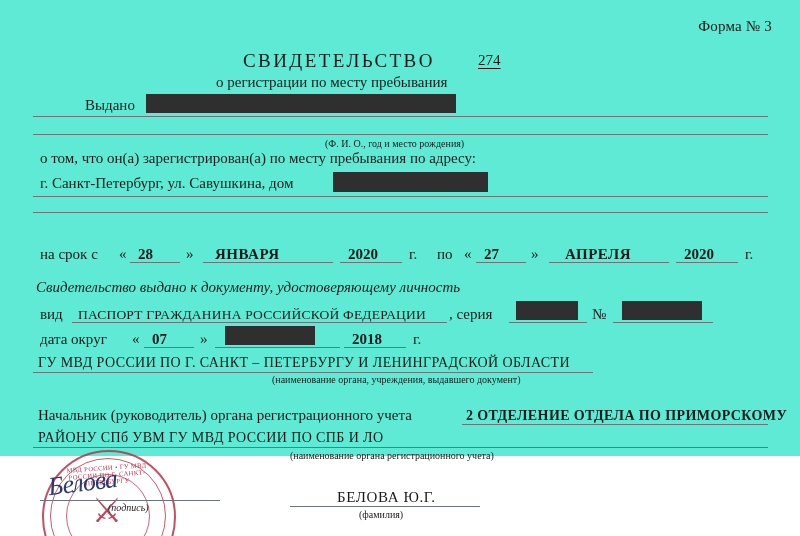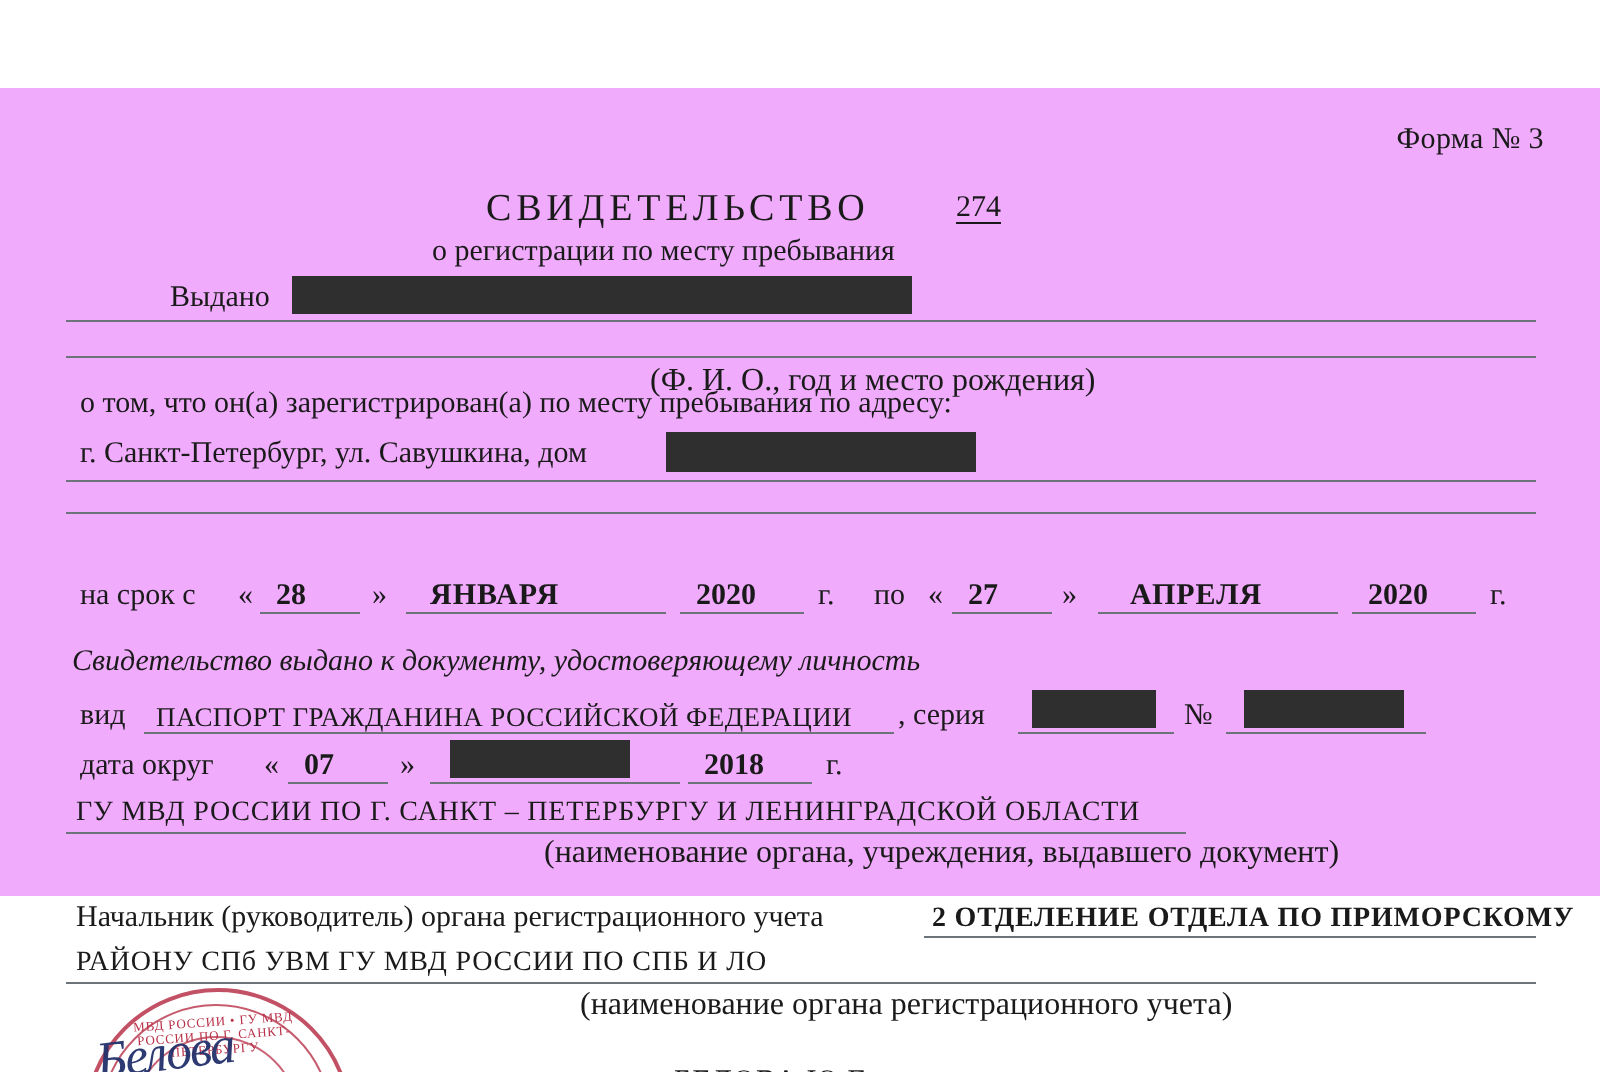--- a/index.html
+++ b/index.html
@@ -10,23 +10,22 @@
     width: 800px;
     height: 536px;
     background: #ffffff;
     font-family: "Liberation Serif", serif;
     color: #1a1a1a;
     overflow: hidden;
   }
   .page {
     position: relative;
     width: 800px;
-    height: 404px;
-    background: #f0abfc;
-    margin-top: 44px;
+    height: 456px;
+    background: #5eead4;
   }
 
   
   .form-no {
     position: absolute;
     top: 18px;
     right: 28px;
     font-size: 15px;
     letter-spacing: 0.2px;
   }
@@ -61,21 +60,21 @@
     height: 0;
   }
 
   .lbl {
     position: absolute;
     font-size: 15px;
     white-space: nowrap;
   }
   .lbl-sm {
     position: absolute;
-    font-size: 16px;
+    font-size: 10px;
     color: #1a1a1a;
     white-space: nowrap;
   }
   .caps {
     letter-spacing: 0.4px;
   }
 
   .redact {
     position: absolute;
     background: #2f2f2f;

